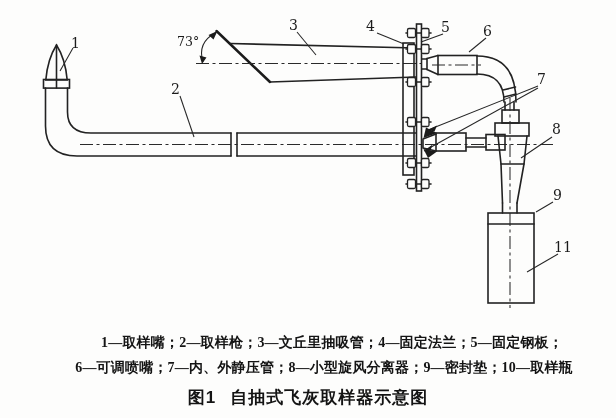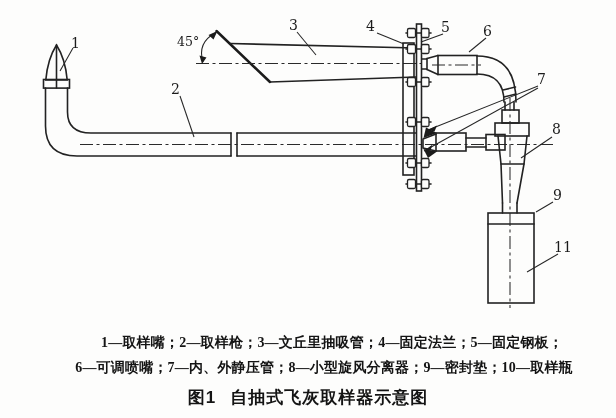--- a/index.html
+++ b/index.html
@@ -143,21 +143,21 @@
   <span class="callout" style="left:71px;top:36px">1</span>
   <span class="callout" style="left:171px;top:82px">2</span>
   <span class="callout" style="left:289px;top:18px">3</span>
   <span class="callout" style="left:366px;top:19px">4</span>
   <span class="callout" style="left:441px;top:20px">5</span>
   <span class="callout" style="left:483px;top:24px">6</span>
   <span class="callout" style="left:537px;top:72px">7</span>
   <span class="callout" style="left:552px;top:122px">8</span>
   <span class="callout" style="left:553px;top:188px">9</span>
   <span class="callout" style="left:554px;top:240px">11</span>
-  <span class="callout angle" style="left:177px;top:36px">45°</span>
+  <span class="callout angle" style="left:177px;top:36px">73°</span>
 
   <div class="caption legend1">1—取样嘴；2—取样枪；3—文丘里抽吸管；4—固定法兰；5—固定钢板；</div>
   <div class="caption legend2">6—可调喷嘴；7—内、外静压管；8—小型旋风分离器；9—密封垫；10—取样瓶</div>
   <div class="caption figtitle">
     <span class="fignum">图1</span><span>自抽式飞灰取样器示意图</span>
   </div>
 
 </div>
 
 </body></html>

